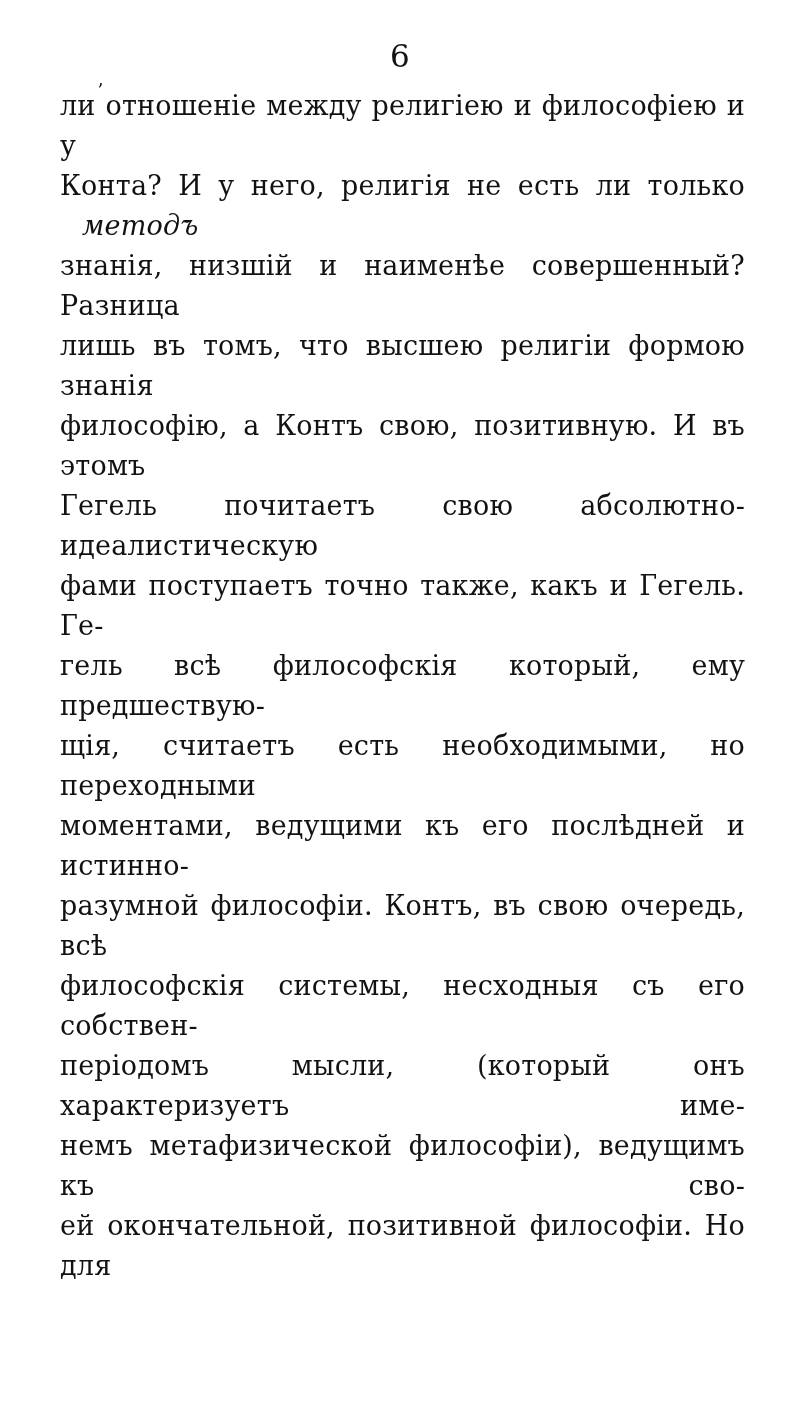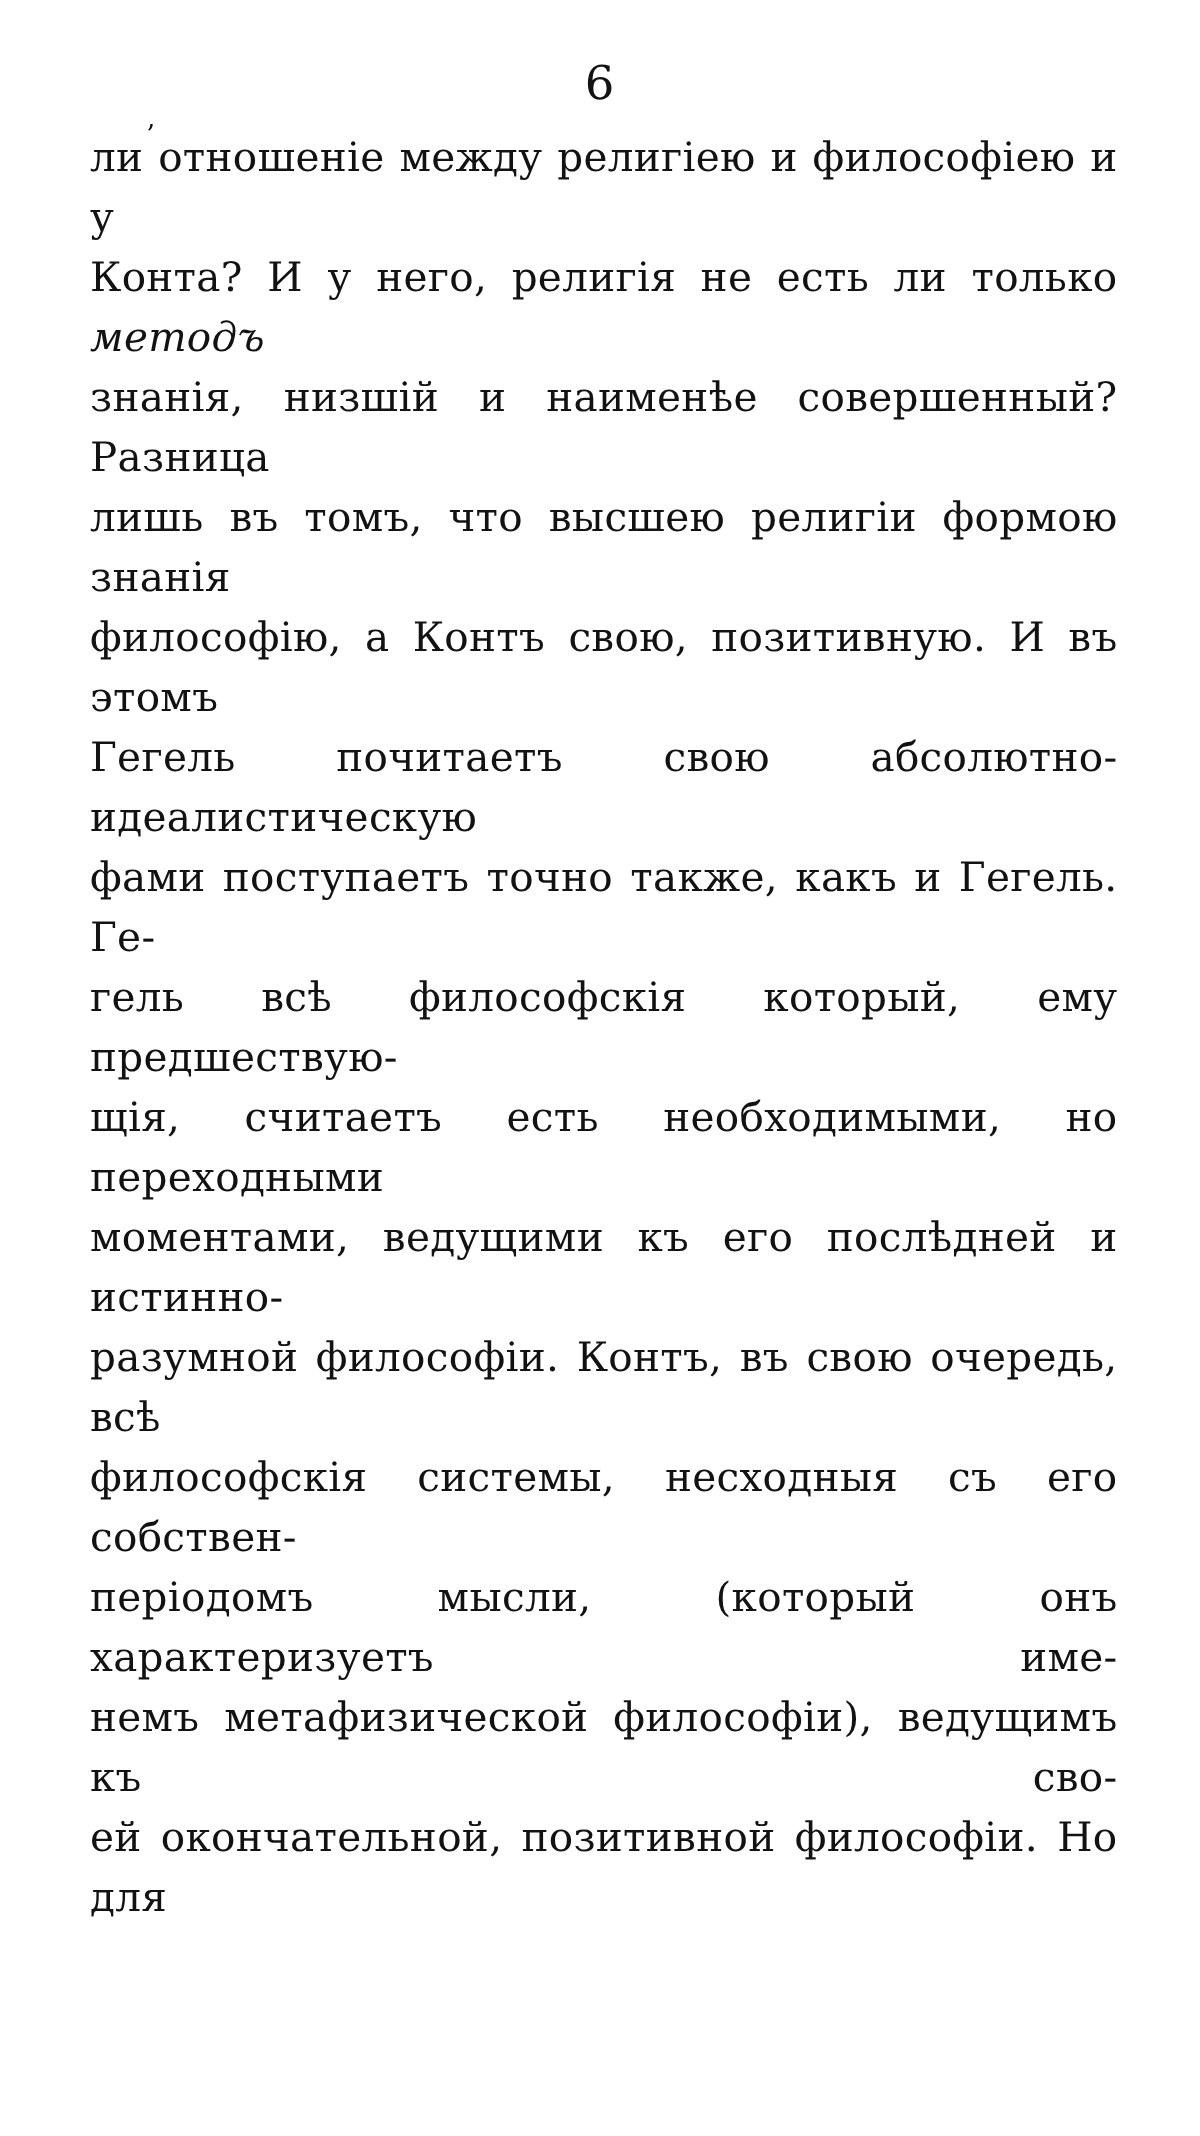--- a/index.html
+++ b/index.html
@@ -48,20 +48,21 @@
     font-size: 27px;
     line-height: 40px;
     letter-spacing: 0.2px;
     text-align: justify;
     text-align-last: justify;
     -moz-text-align-last: justify;
     white-space: normal;
   }
   .em {
     font-style: italic;
+    margin-left: 22px;
   }
 </style>
 </head>
 <body>
 
 <div class="page">
   <div class="page-number">6</div>
   <div class="ink-speck">ʼ</div>
   <div class="text-block">
       <div class="line"><span>ли отношеніе между религіею и философіею и у</span></div>

